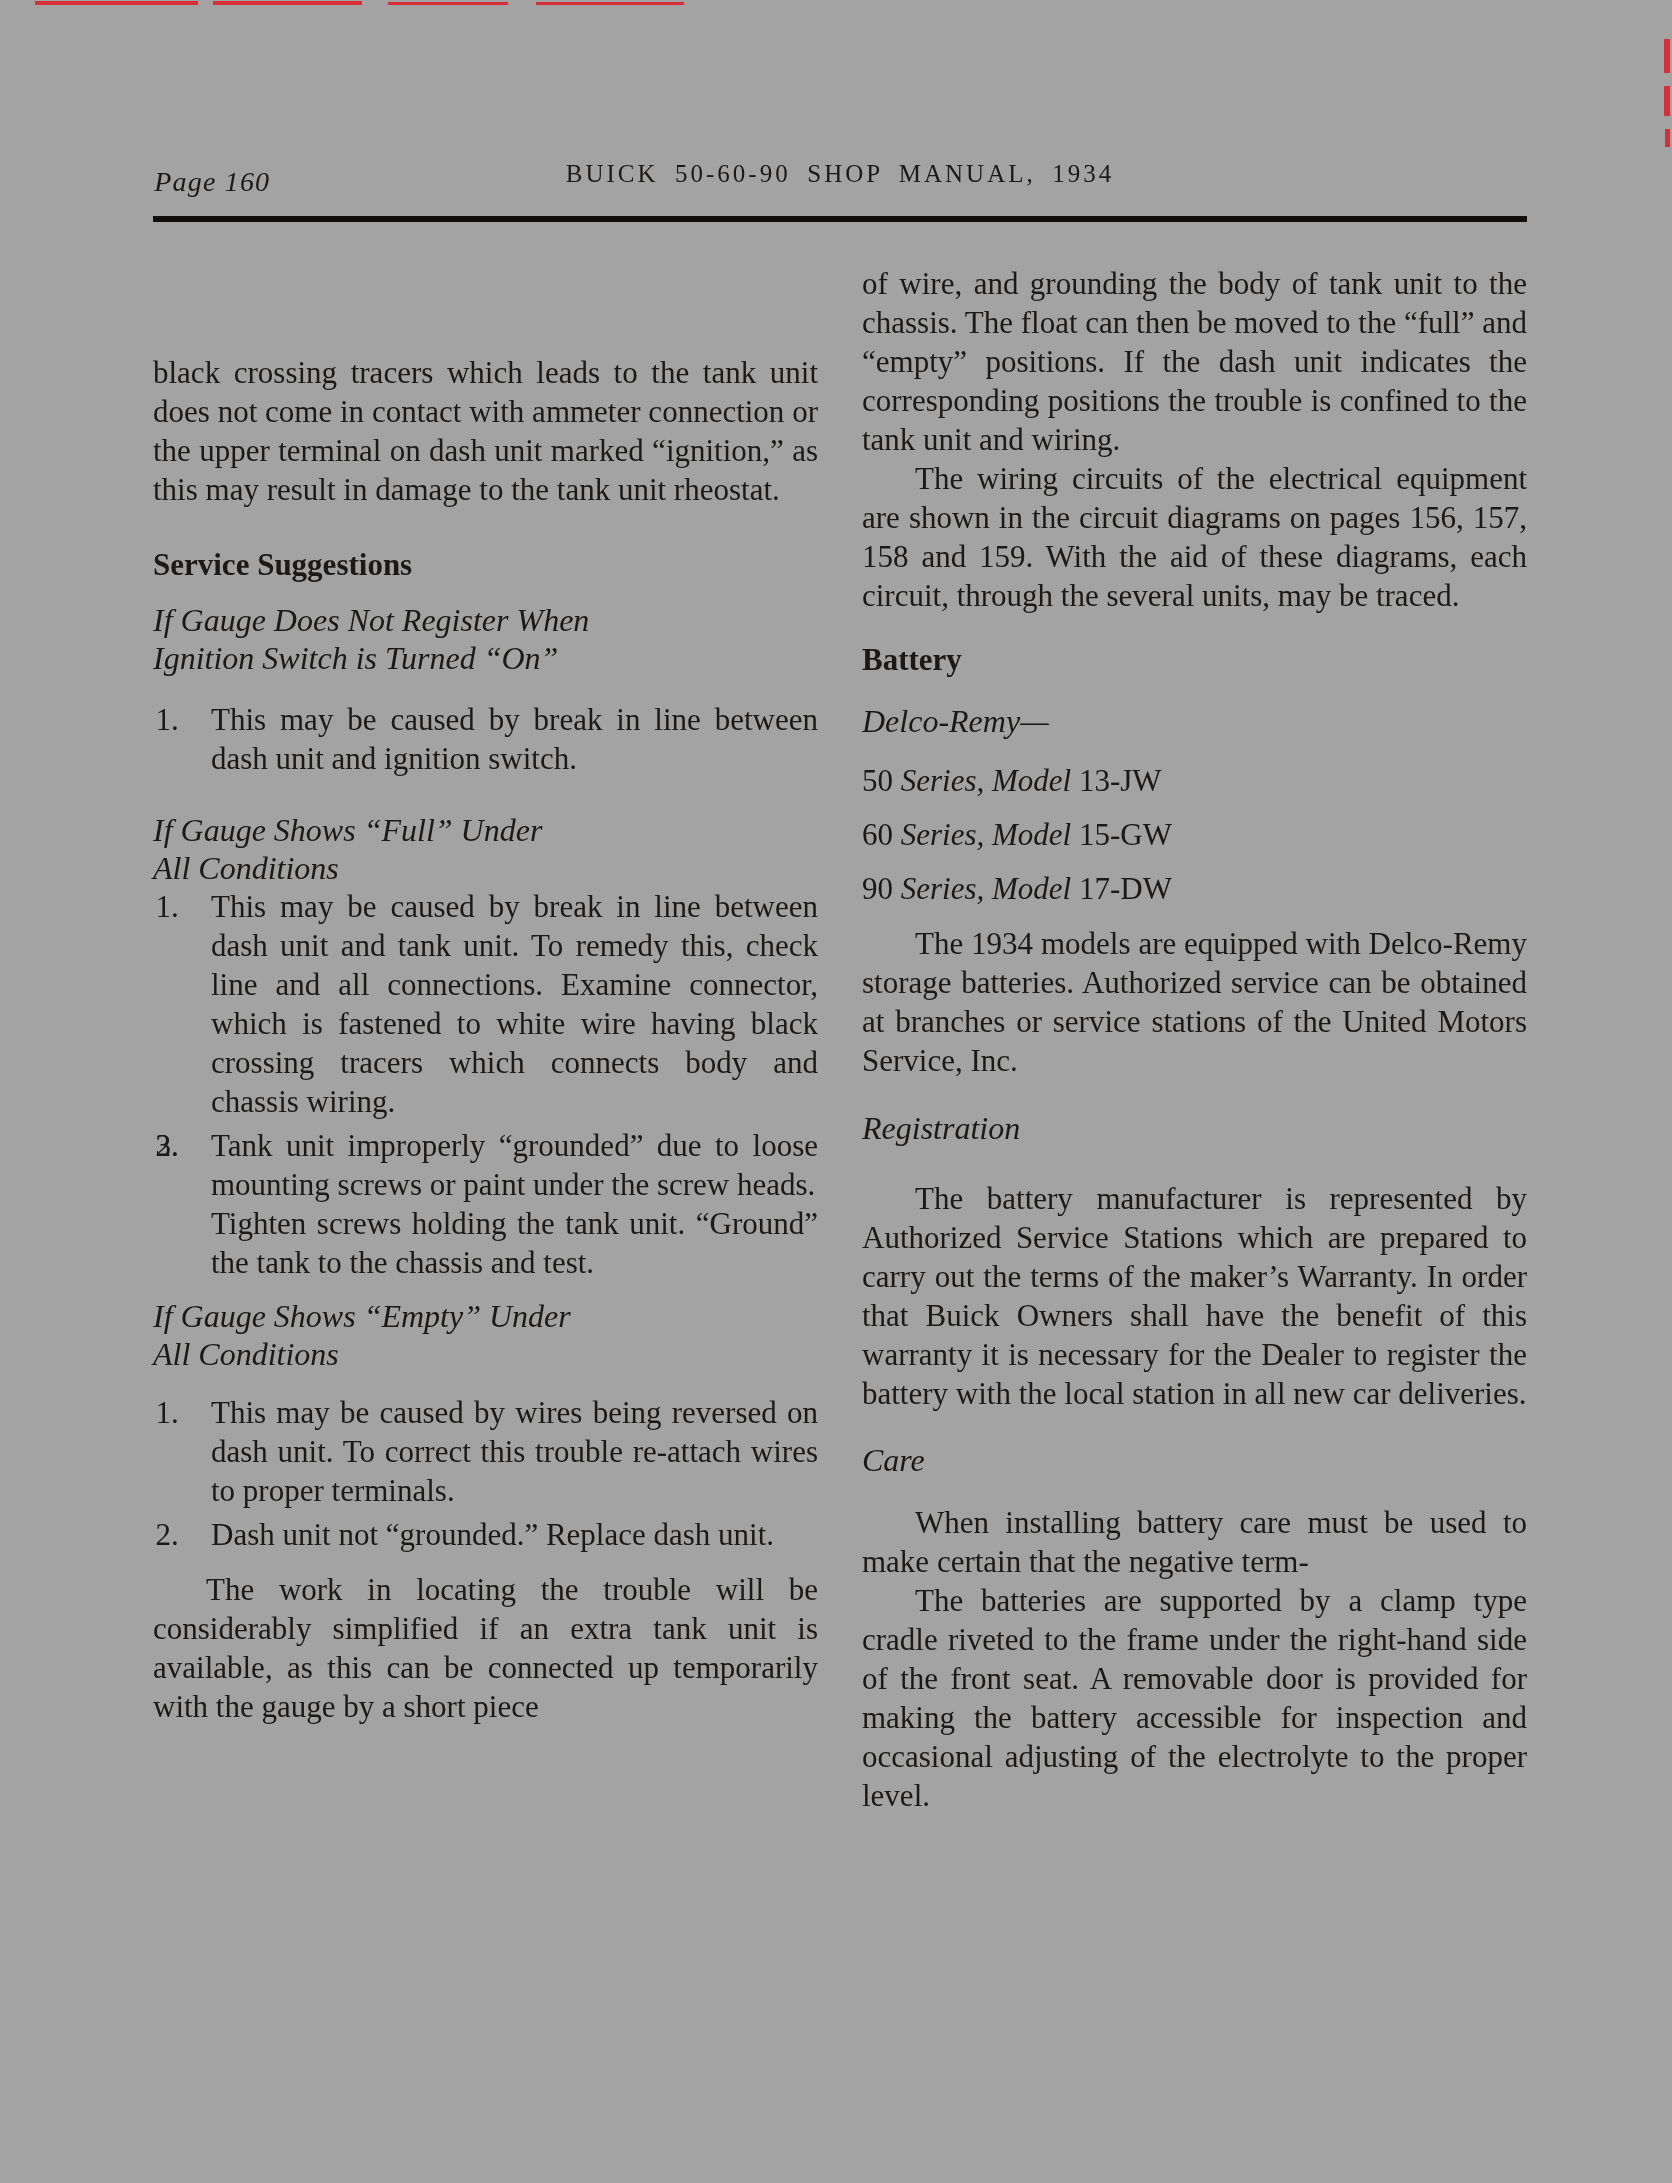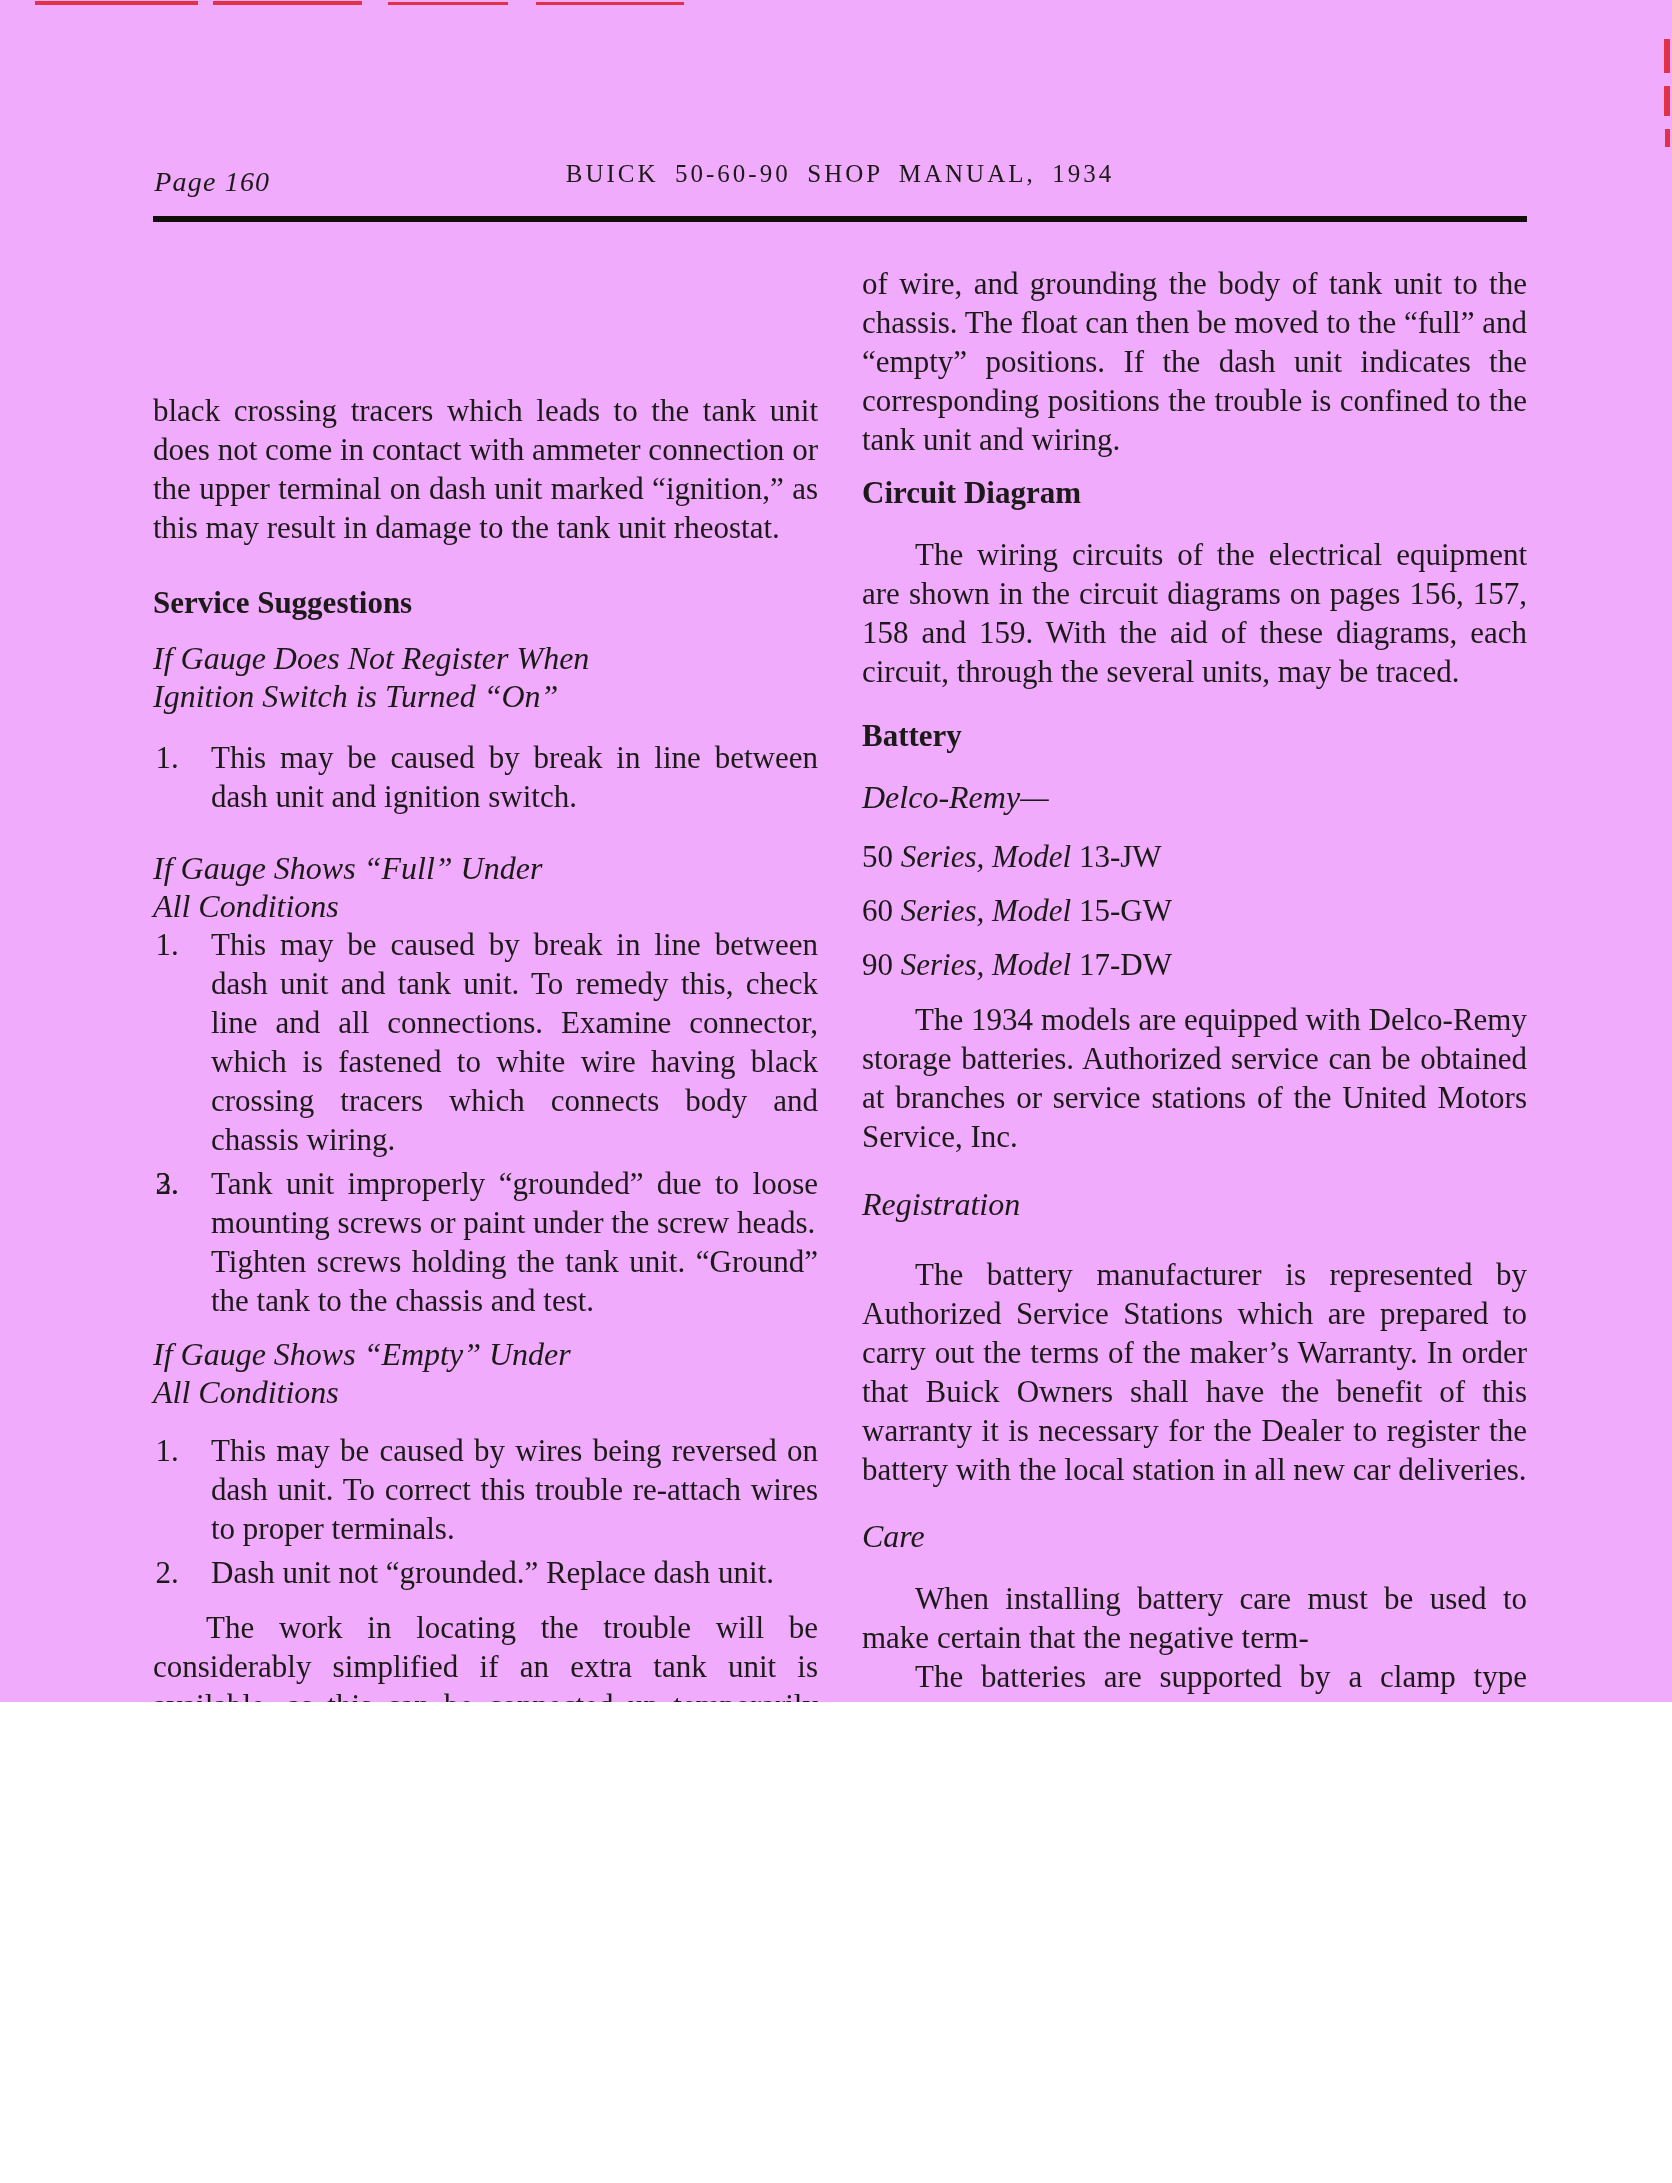--- a/index.html
+++ b/index.html
@@ -1,19 +1,19 @@
 <!DOCTYPE html>
 <html style="font-size:9.7px"><head>
 <meta charset="utf-8">
 <style>
   html,body{margin:0;padding:0;background:#ffffff;}
   .page{
     position:relative;
-    width:1673px;height:1702px;
-    background:#f0abfc;
+    width:1673px;height:2183px;
+    background:#a3a3a3;
     overflow:hidden;
     font-family:"Liberation Serif","DejaVu Serif",serif;
     color:#1c1a18;
   }
   .content{position:absolute;left:153px;top:156px;width:1374px;}
   .hdr{position:relative;height:53px;}
   .page-label{
     position:absolute;left:1.2px;top:9.7px;
     font-style:italic;font-size:28px;letter-spacing:1.2px;
   }
@@ -105,21 +105,20 @@
         <div class="li">
           <span class="num">2.</span><span>Dash unit not “grounded.” Replace dash unit.</span>
         </div>
 
         <p class="para ind mt-close">The work in locating the trouble will be considerably simplified if an extra tank unit is available, as this can be connected up temporarily with the gauge by a short piece</p>
       </div>
 
       <div class="col">
         <p class="para">of wire, and grounding the body of tank unit to the chassis. The float can then be moved to the “full” and “empty” positions. If the dash unit indicates the corresponding positions the trouble is confined to the tank unit and wiring.</p>
 
-        <div class="h mt-cd mb-cd">Circuit Diagram</div>
         <p class="para ind">The wiring circuits of the electrical equipment are shown in the circuit diagrams on pages 156, 157, 158 and 159. With the aid of these diagrams, each circuit, through the several units, may be traced.</p>
 
         <div class="h mt-bat mb-bat">Battery</div>
 
         <div class="brand">Delco-Remy—</div>
 
         <div class="model">
           <span>50</span> <span class="it">Series, Model</span> <span>13-JW</span>
         </div>
         <div class="model">

